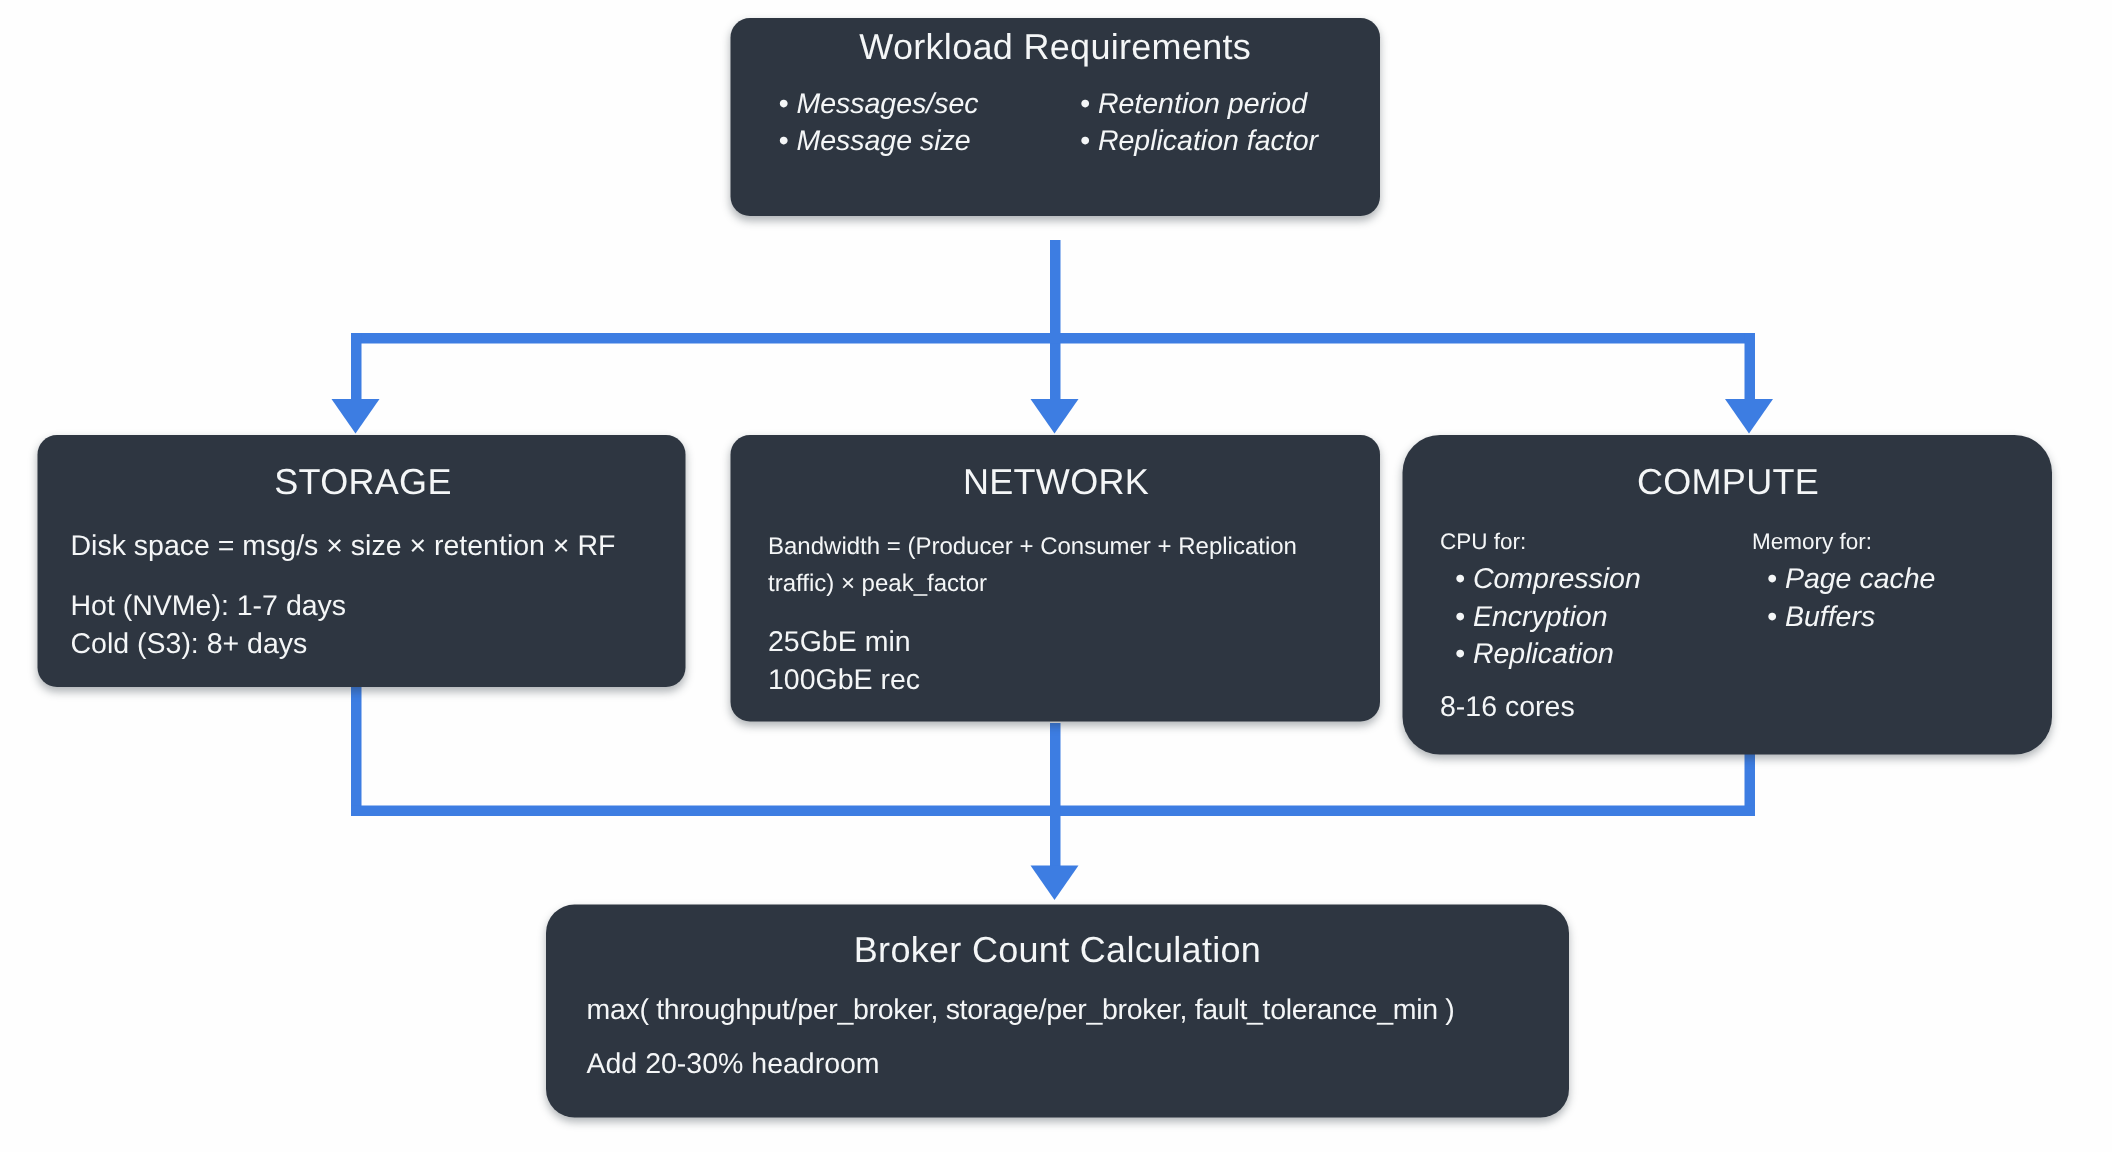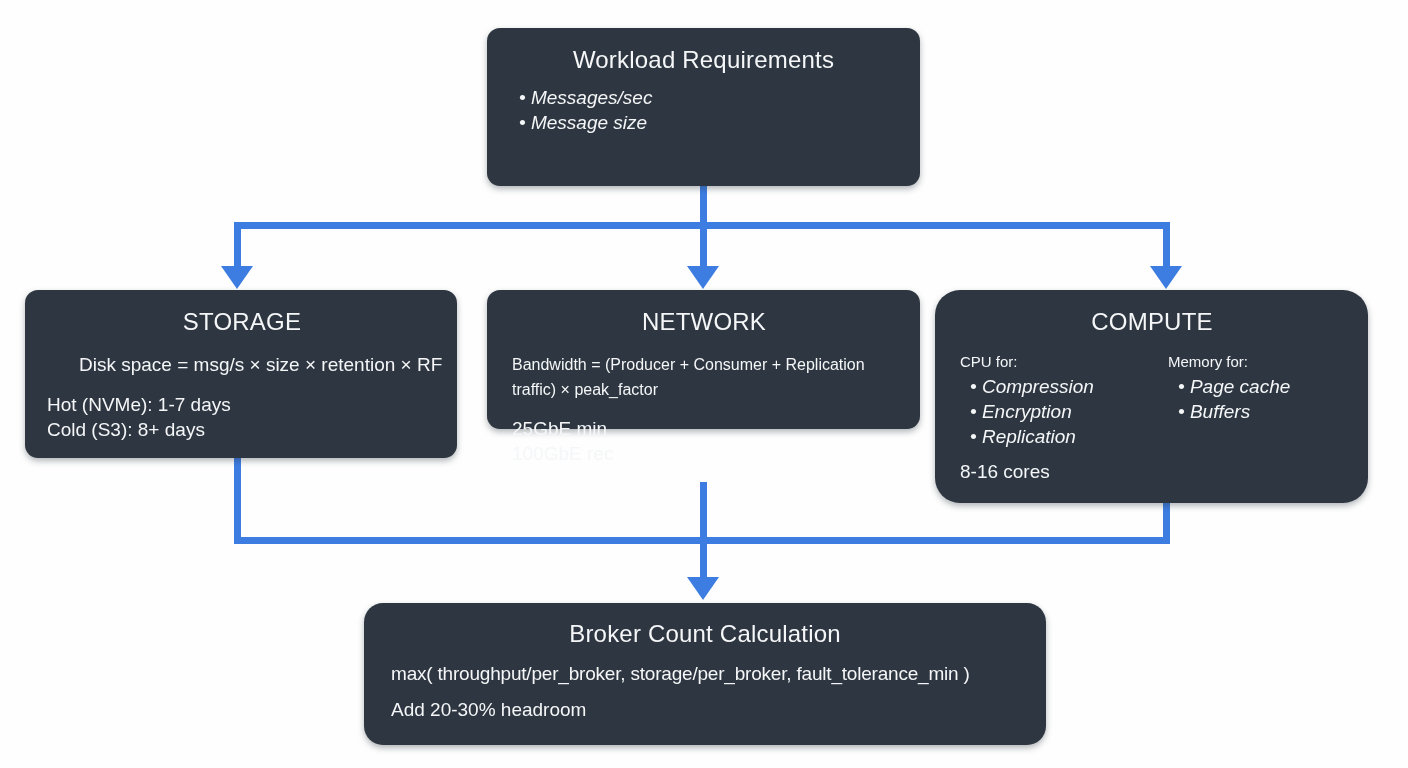--- a/index.html
+++ b/index.html
@@ -40,32 +40,32 @@
   }
   ul.bullets { list-style: none; font-style: italic; }
   ul.bullets li {
     font-size: 19px;
     line-height: 25px;
     white-space: nowrap;
   }
   ul.bullets li::before { content: "• "; }
 
   
-  .node-workload { left: 487px; top: 28px; width: 433px; height: 158px; padding: 17px 28px 0 28px; }
+  .node-workload { left: 487px; top: 12px; width: 433px; height: 132px; padding: 5px 28px 0 28px; }
   .node-workload .cols { display: flex; margin-top: 10px; }
   .node-workload .col-left  { width: 205px; padding-left: 4px; }
   .node-workload .col-right { flex: 1; }
 
   
   .node-storage { left: 25px; top: 290px; width: 432px; height: 168px; padding: 17px 20px 0 22px; }
-  .node-storage .formula { margin-top: 15px; margin-left: 32px; }
+  .node-storage .formula { margin-top: 15px; }
   .node-storage .lines { margin-top: 15px; }
 
   
-  .node-network { left: 487px; top: 290px; width: 433px; height: 139px; padding: 17px 24px 0 25px; }
+  .node-network { left: 487px; top: 290px; width: 433px; height: 191px; padding: 17px 24px 0 25px; }
   .node-network .formula { margin-top: 15px; }
   .node-network .lines { margin-top: 14px; }
 
   
   .node-compute { left: 935px; top: 290px; width: 433px; height: 213px; padding: 17px 24px 0 25px; border-radius: 25px; }
   .node-compute .cols { display: flex; margin-top: 12px; }
   .node-compute .col-left { width: 208px; }
   .node-compute .col-right { flex: 1; }
   .node-compute .col-heading { font-size: 15px; line-height: 25px; }
   .node-compute ul.bullets { padding-left: 10px; }
@@ -105,20 +105,24 @@
   <div class="conn" style="left:700px; top:482px; width:7px; height:96px;"></div>
   <div class="arrowhead" style="left:687px; top:577px;"></div>
 
   <div class="node node-workload">
     <div class="node-title">Workload Requirements</div>
     <div class="cols">
       <ul class="bullets col-left">
         <li>Messages/sec</li>
         <li>Message size</li>
       </ul>
+      <ul class="bullets col-right">
+        <li>Retention period</li>
+        <li>Replication factor</li>
+      </ul>
     </div>
   </div>
 
   <div class="node node-storage">
     <div class="node-title">STORAGE</div>
     <div class="body-line formula">Disk space = msg/s × size × retention × RF</div>
     <div class="lines">
       <div class="body-line">Hot (NVMe): 1-7 days</div>
       <div class="body-line">Cold (S3): 8+ days</div>
     </div>

